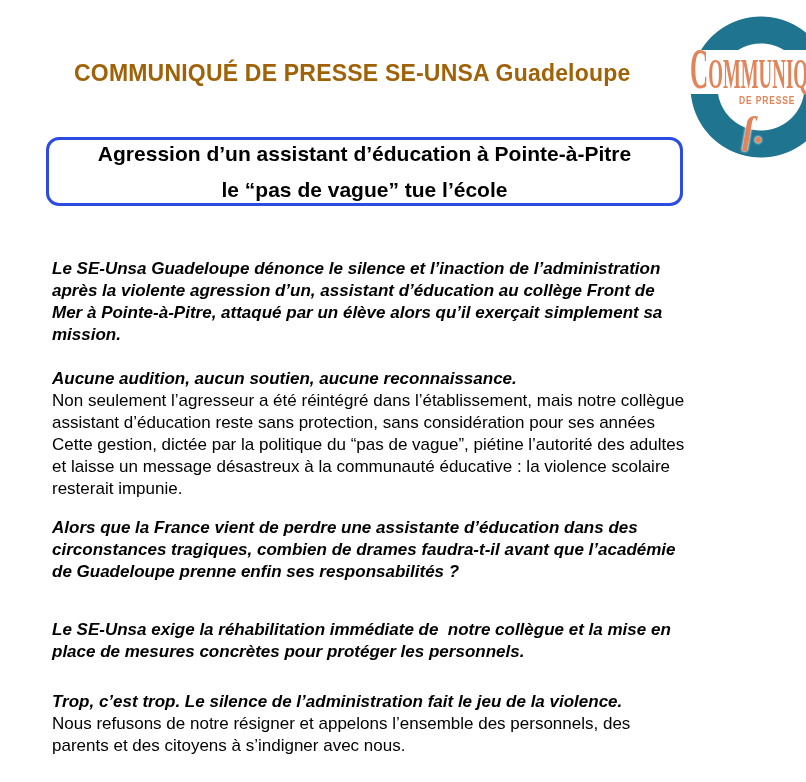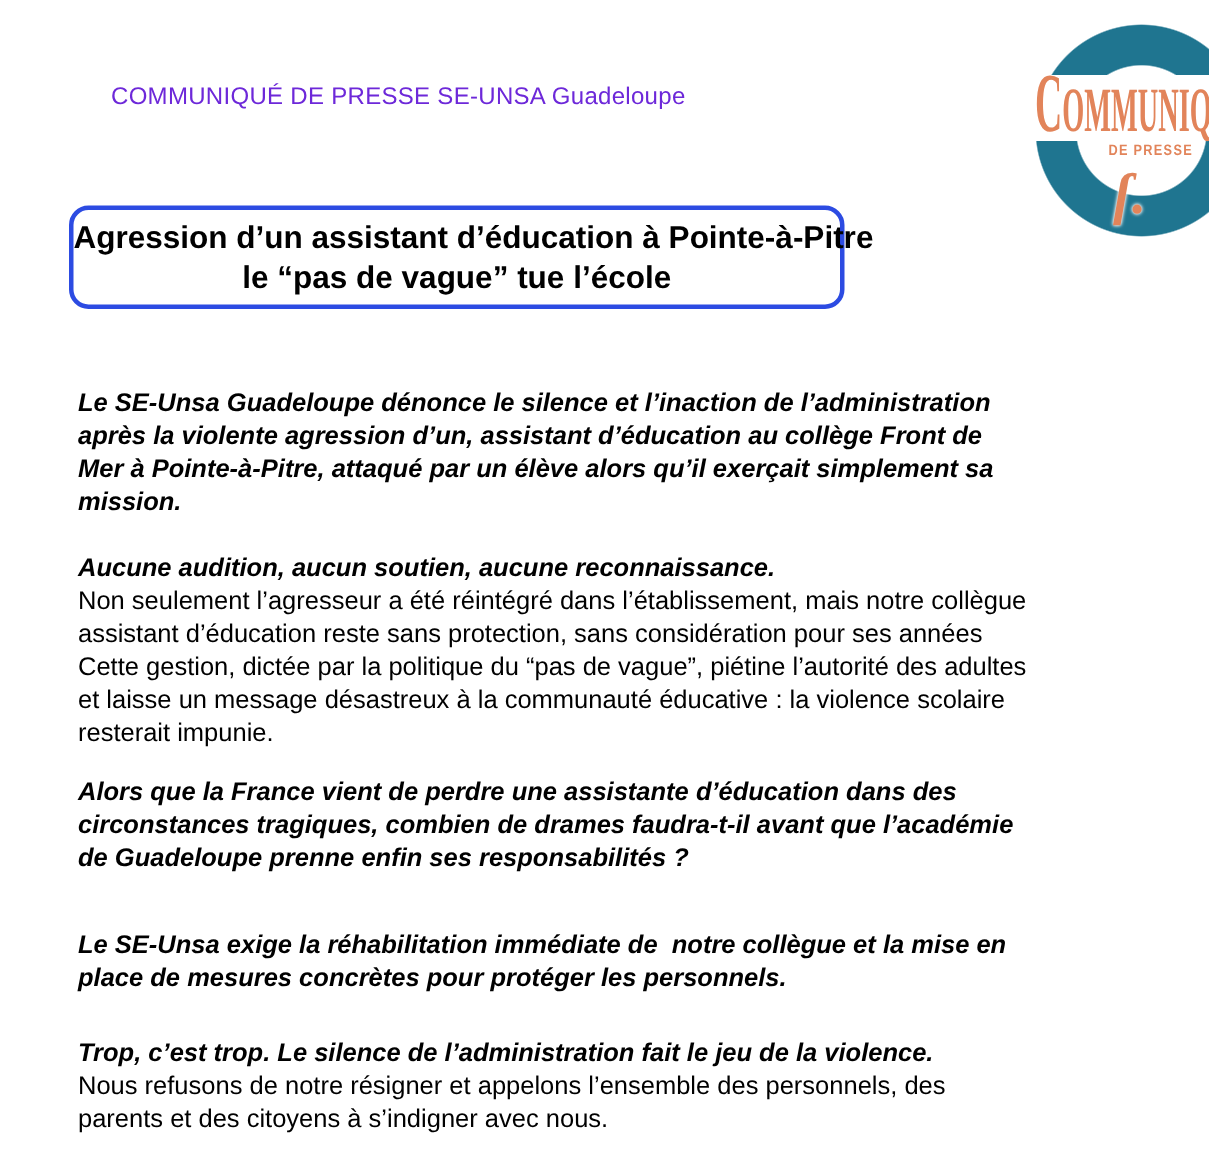--- a/index.html
+++ b/index.html
@@ -11,23 +11,23 @@
     overflow: hidden;
     font-family: "Liberation Sans", sans-serif;
     color: #000;
   }
 
   
   .title {
     position: absolute;
     left: 74px;
     top: 45px;
-    font-size: 16px;
-    font-weight: normal;
-    color: #6d28d9;
+    font-size: 23px;
+    font-weight: bold;
+    color: #a16207;
     white-space: pre;
     letter-spacing: 0.2px;
   }
 
   
   .logo { position: absolute; left: 690px; top: 16px; width: 160px; height: 145px; }
   .logo-ring {
     position: absolute; left: 0; top: 0;
     width: 142px; height: 142px; border-radius: 50%;
     background: radial-gradient(circle closest-side, #ffffff 0 43px, #1F7590 44px 70px, rgba(0,0,0,0) 71px);
@@ -60,25 +60,25 @@
     font-family: "Liberation Serif", serif;
     font-style: italic; font-weight: bold;
     font-size: 38px; color: #E2845A;
     text-shadow: 0 0 2px #ffffff, 0 0 3px #ffffff;
   }
 
   
   .headline-box {
     position: absolute;
     left: 46px; top: 137px;
-    width: 517px; height: 69px;
+    width: 637px; height: 69px;
     box-sizing: border-box;
     border: 3.5px solid #2C4BE2;
     border-radius: 13px;
-    display: flex; flex-direction: column; justify-content: center;
+    display: flex; flex-direction: column; justify-content: space-between;
     text-align: center;
     background: #ffffff;
   }
   .headline-line {
     font-size: 21px;
     font-weight: bold;
     line-height: 27px;
     white-space: pre;
   }
 

